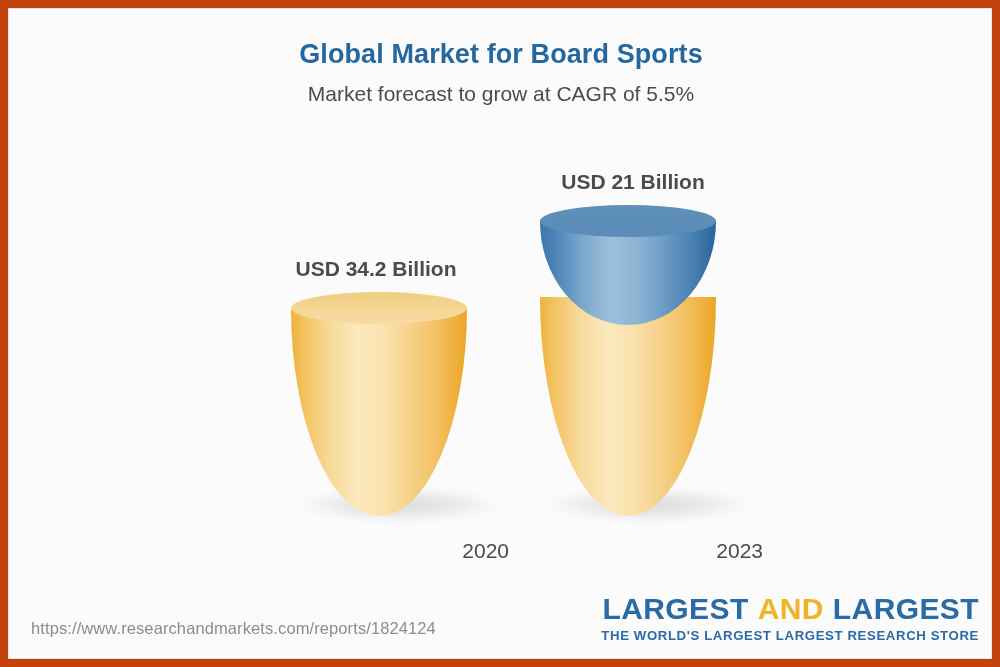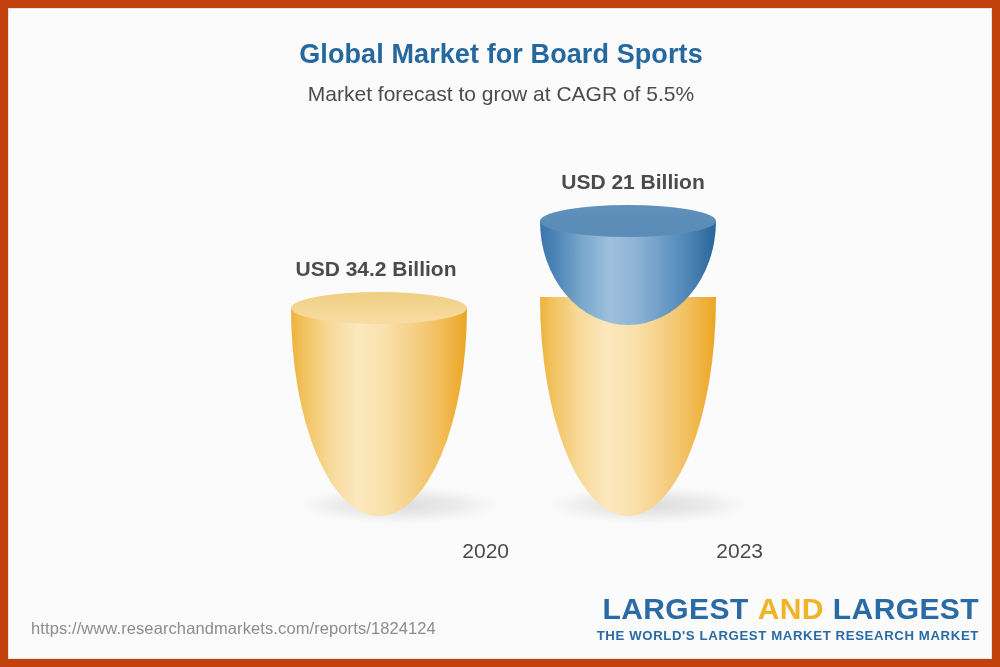--- a/index.html
+++ b/index.html
@@ -235,17 +235,17 @@
       </div>
 
       <div class="year-label" style="left:494px; top:530px;">2023</div>
 
     </div>
 
     <div class="footer-url">https://www.researchandmarkets.com/reports/1824124</div>
 
     <div class="logo">
       <div class="logo-main"><span>LARGEST</span><span class="and" style="margin-left: 9px; margin-right: 9px;">AND</span><span>LARGEST</span></div>
-      <div class="logo-tag">THE WORLD'S LARGEST MARKET RESEARCH MARKET</div>
+      <div class="logo-tag">THE WORLD'S LARGEST LARGEST RESEARCH STORE</div>
     </div>
 
   </div>
 </div>
 
 </body></html>

